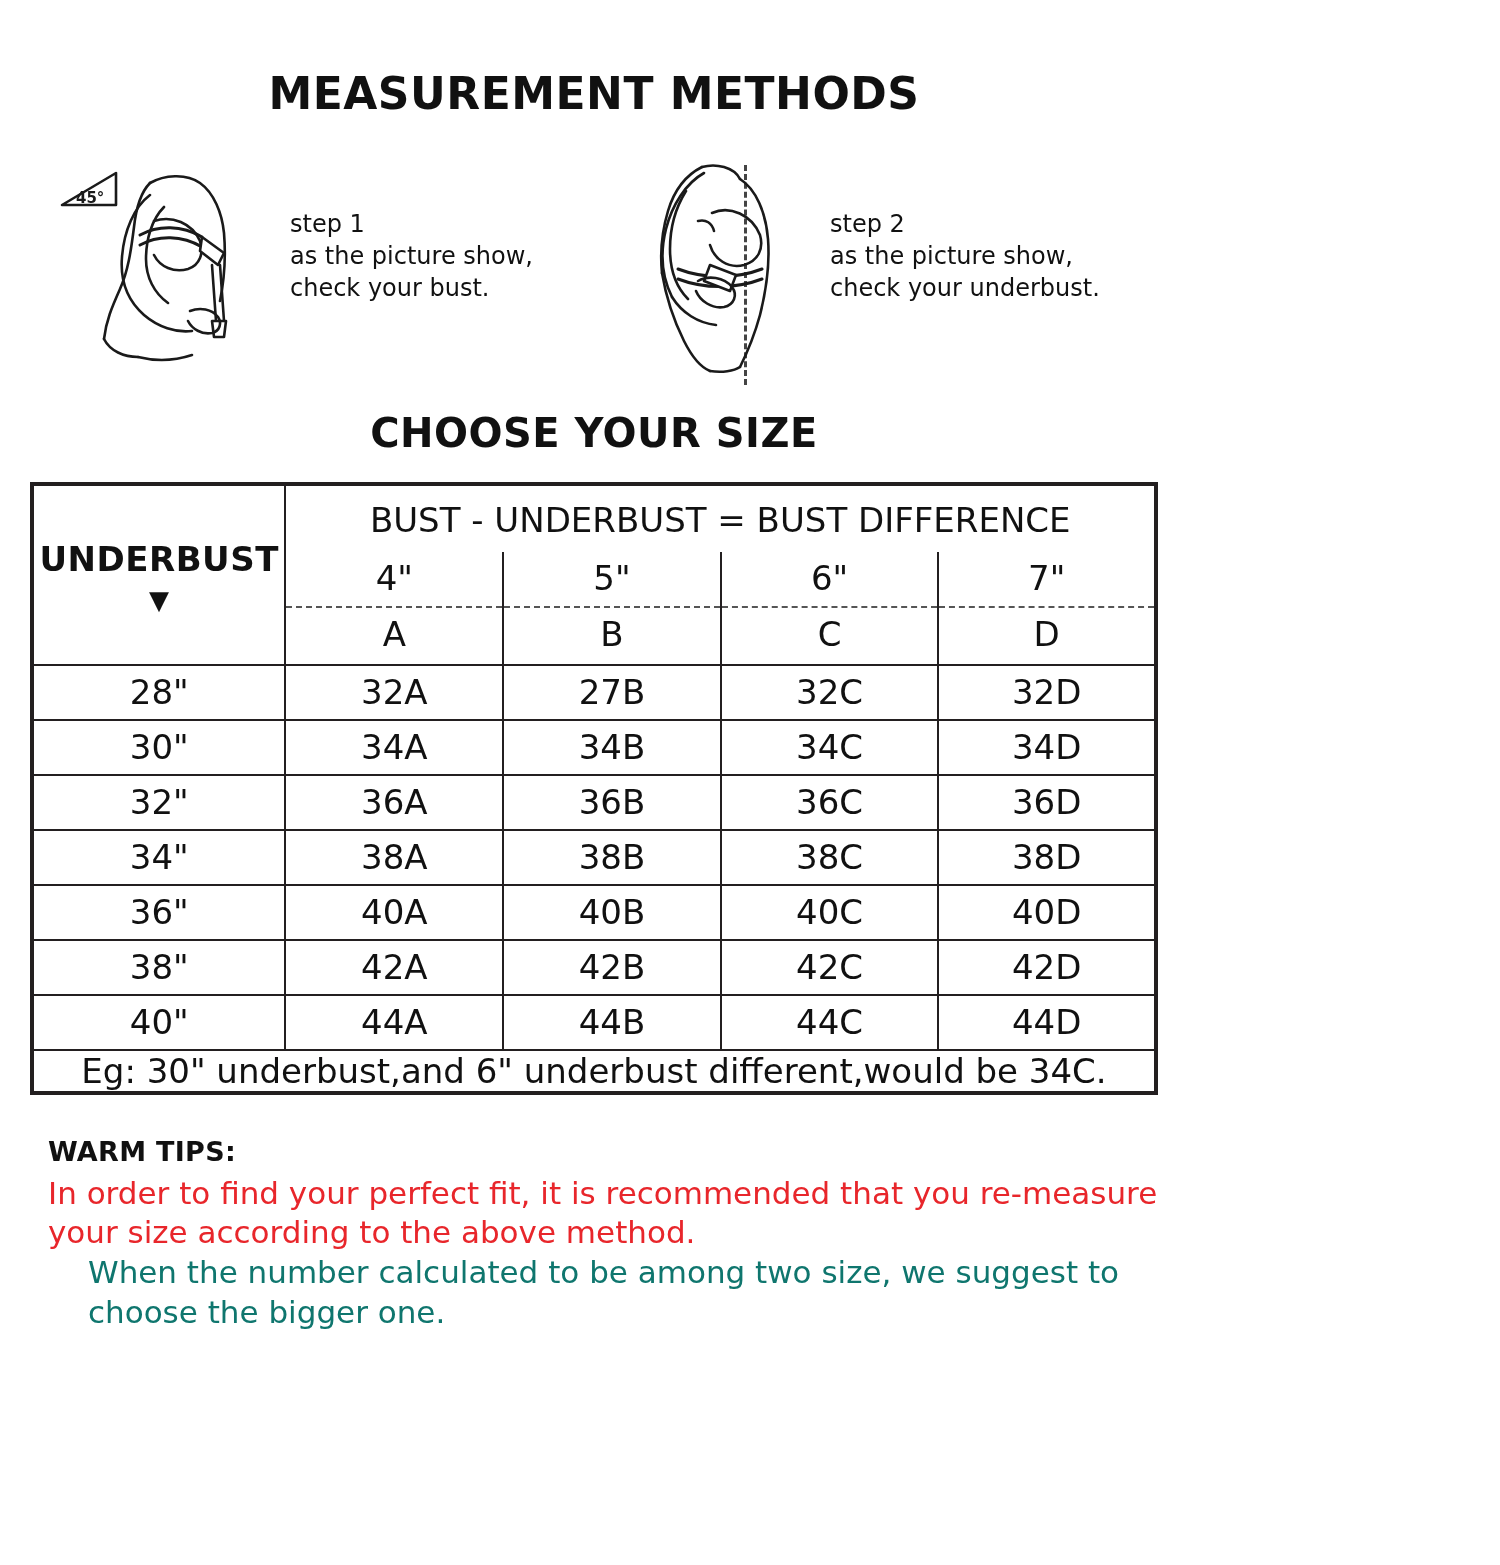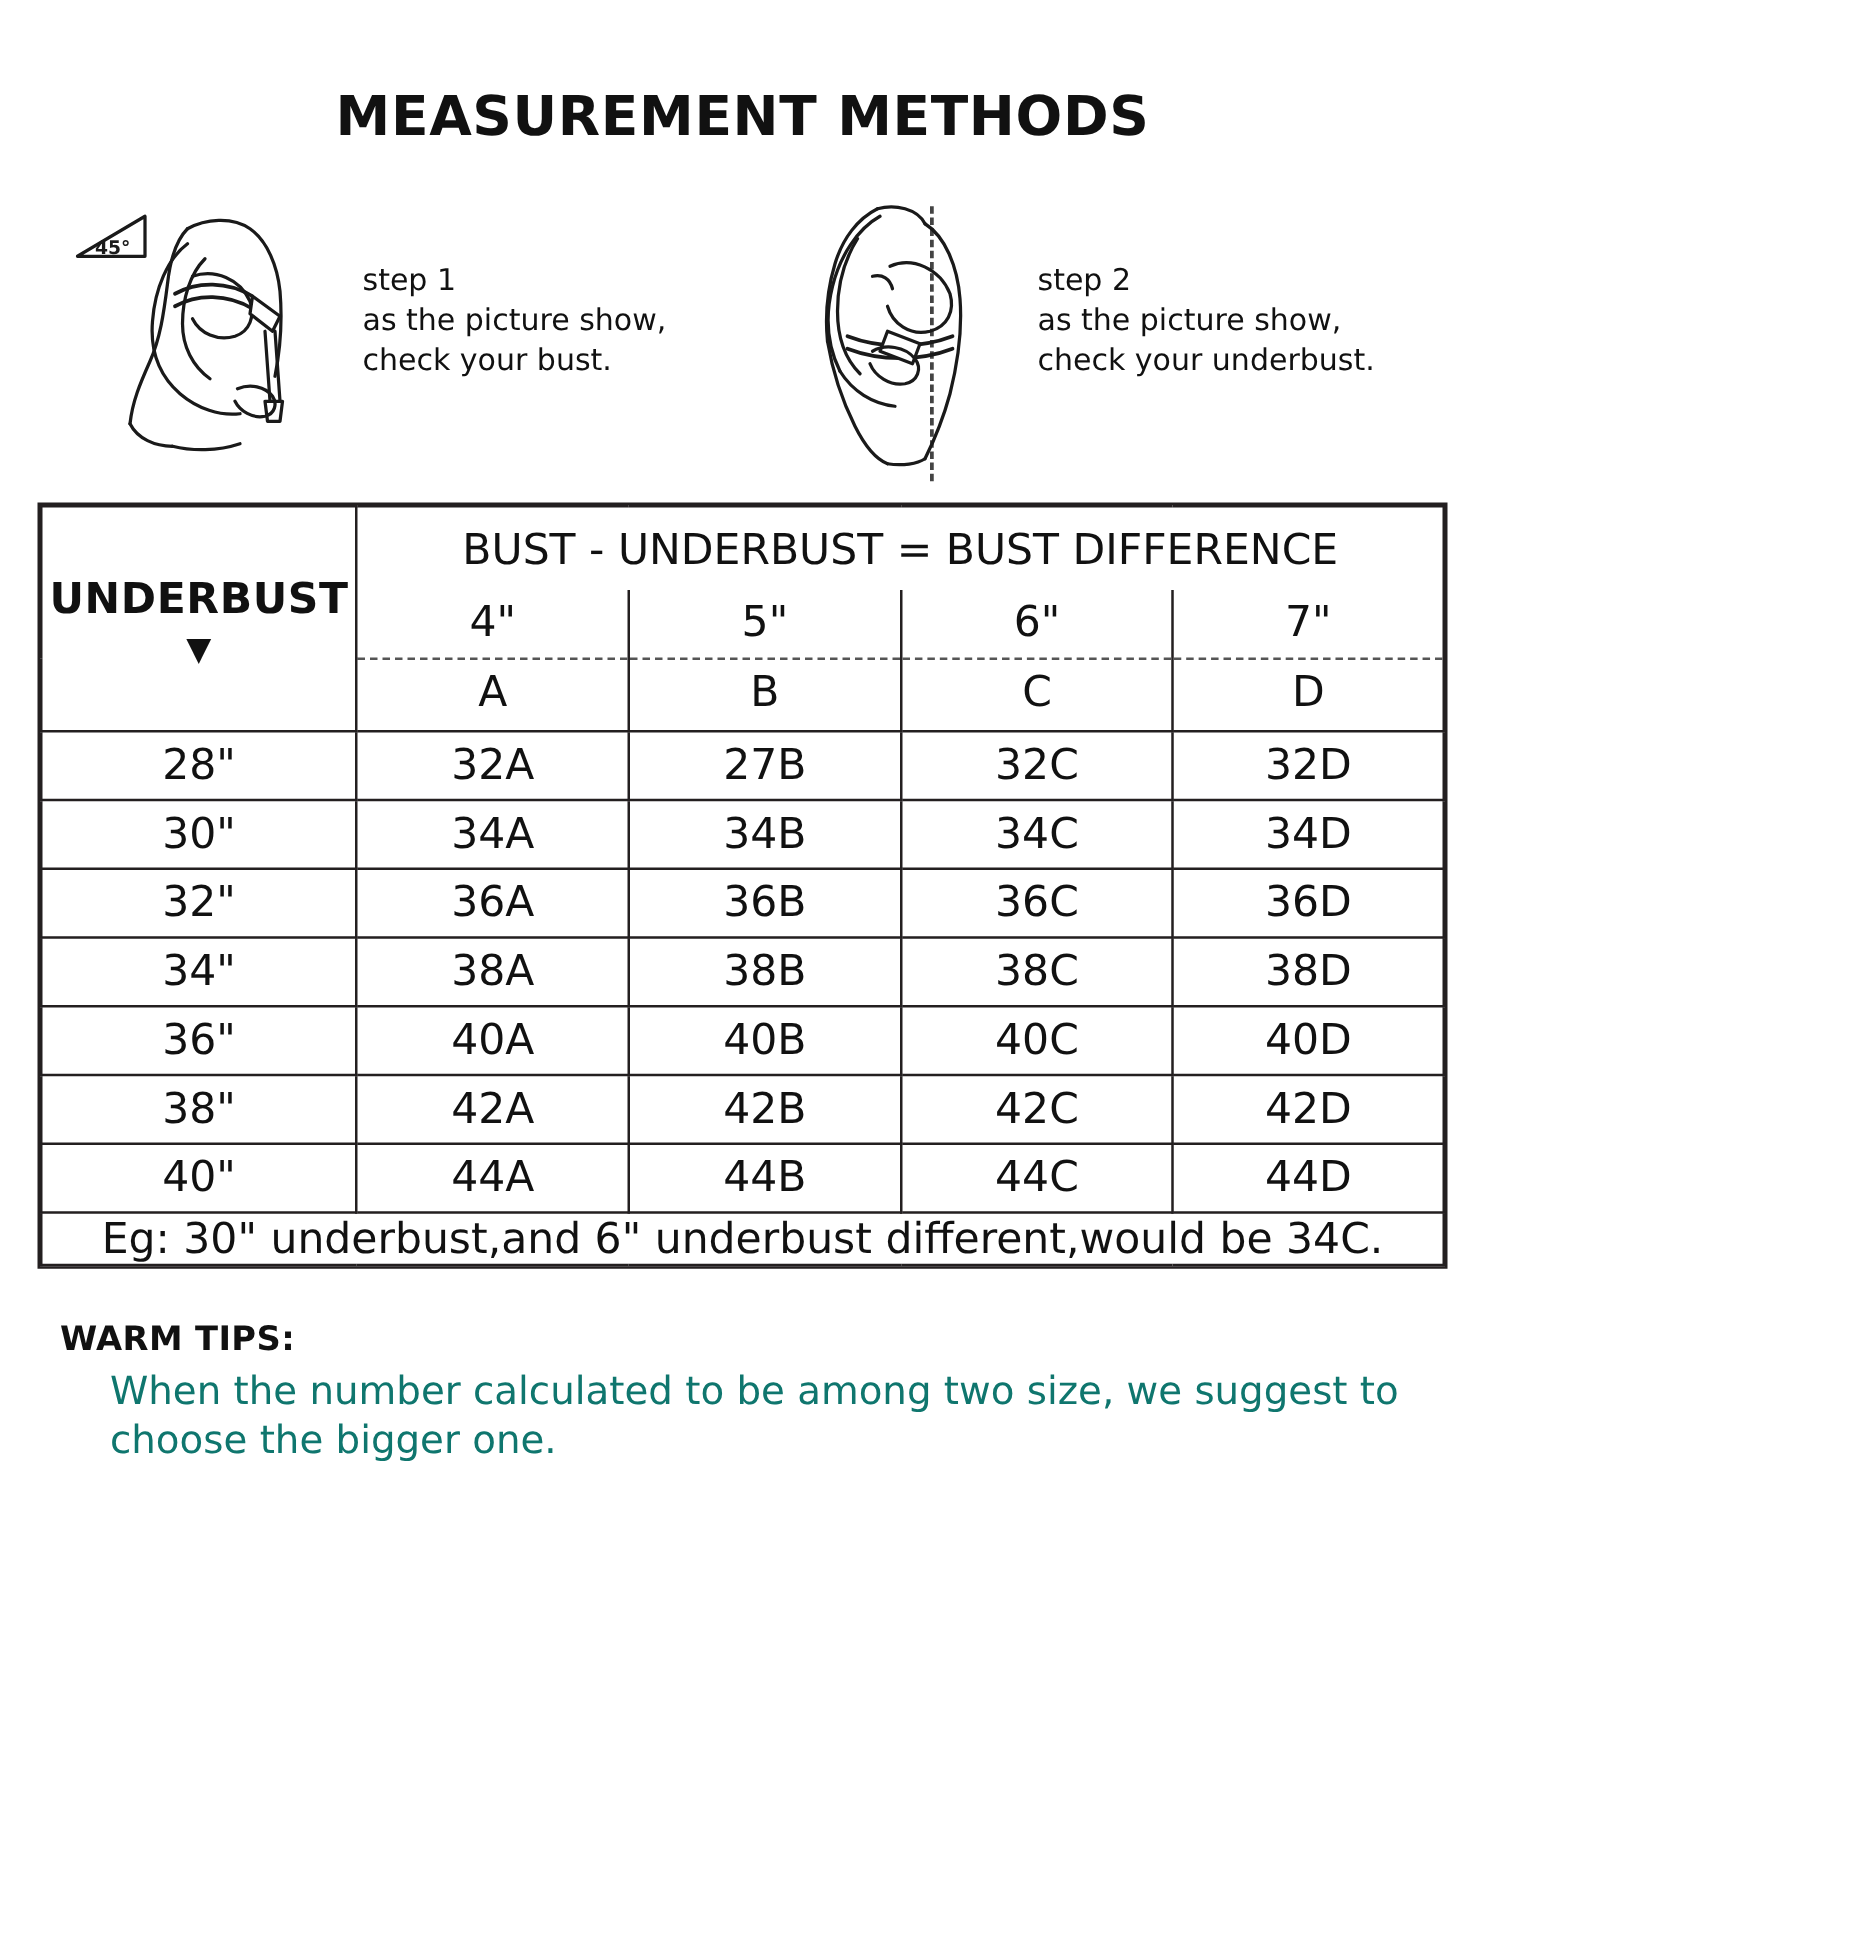--- a/index.html
+++ b/index.html
@@ -229,20 +229,21 @@
           <path d="M116 210 C128 212 140 210 146 206"></path>
         </svg>
       </div>
       <div class="step-text">step 2
 as the picture show,
 check your underbust.</div>
     </div>
 
   </div>
 
+  <div class="title-choose">CHOOSE YOUR SIZE</div>
 
   <div class="table-wrap">
     <table class="size">
       <colgroup>
         <col style="width:22.5%">
         <col style="width:19.4%">
         <col style="width:19.4%">
         <col style="width:19.4%">
         <col style="width:19.3%">
       </colgroup>
@@ -321,16 +322,17 @@
 
         <tr class="example-row">
           <td colspan="5">Eg: 30" underbust,and 6" underbust different,would be 34C.</td>
         </tr>
       </tbody>
     </table>
   </div>
 
   <div class="tips">
     <div class="tips-title">WARM TIPS:</div>
+    <div class="tips-red">In order to find your perfect fit, it is recommended that you re-measure your size according to the above method.</div>
     <div class="tips-black">When the number calculated to be among two size, we suggest to choose the bigger one.</div>
   </div>
 
 </div>
 
 </body></html>

